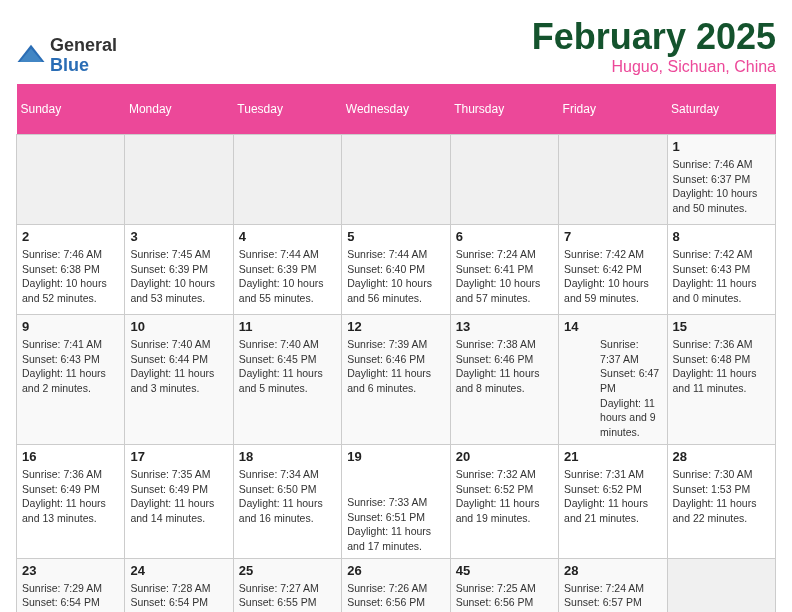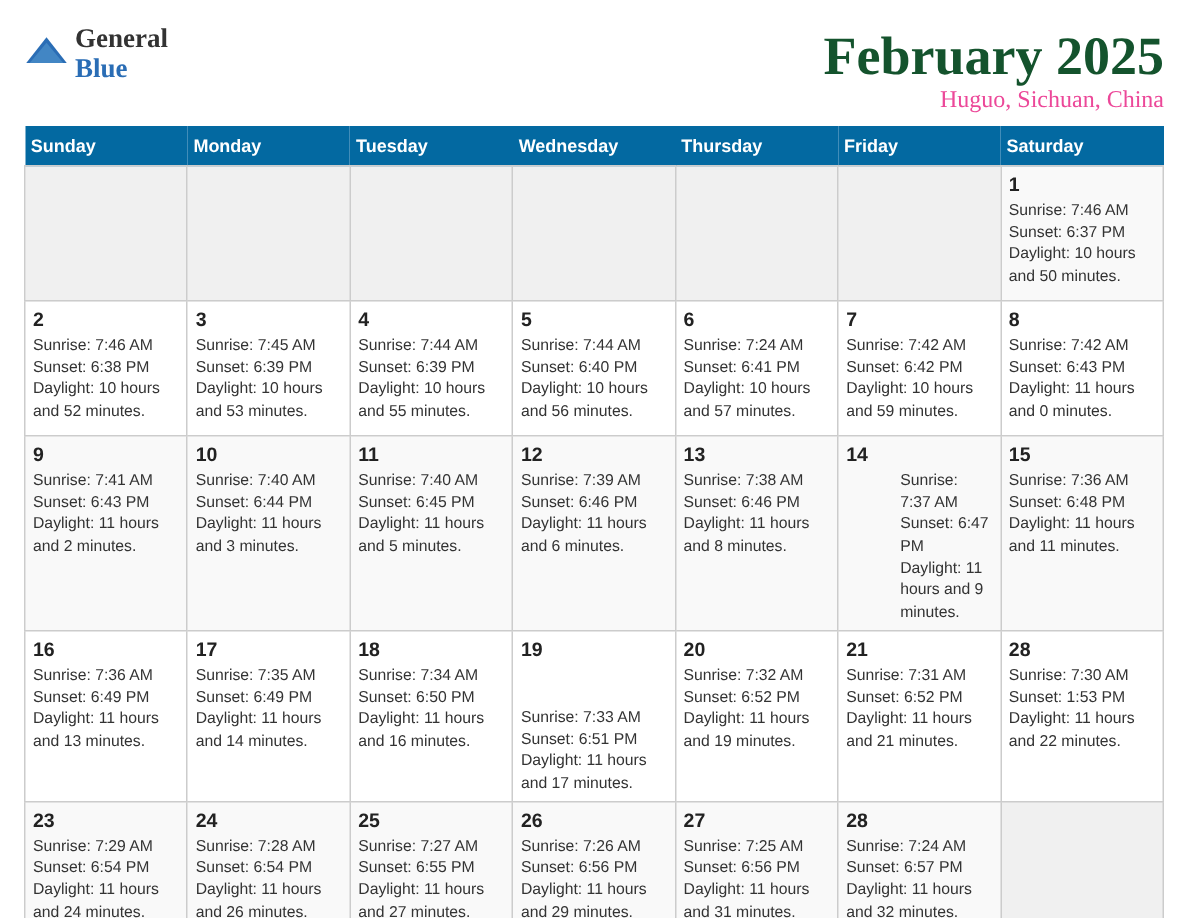--- a/index.html
+++ b/index.html
@@ -6,23 +6,22 @@
     body {
       font-family: Arial, sans-serif;
       background: #fff;
       width: 792px;
       min-height: 612px;
       padding: 16px;
     }
     .header {
       display: flex;
       justify-content: space-between;
-      align-items: flex-start;
+      align-items: flex-end;
       margin-bottom: 8px;
-      font-family: Liberation Serif, serif;
     }
     .logo {
       display: flex;
       align-items: center;
       gap: 4px;
     }
     .logo-text {
       display: flex;
       flex-direction: column;
       font-size: 18px;
@@ -46,26 +45,26 @@
     .cal-subtitle {
       font-size: 16px;
       color: #ec4899;
     }
     table {
       width: 100%;
       border-collapse: collapse;
       font-size: 11px;
     }
     thead th {
-      background-color: #0369a1;
+      background-color: #ec4899;
       color: #fff;
-      padding: 6px 4px;
+      padding: 18px 4px;
       text-align: left;
       font-size: 12px;
-      font-weight: bold;
+      font-weight: normal;
     }
     tbody td {
       border: 1px solid #ccc;
       vertical-align: top;
       padding: 4px 5px;
       height: 90px;
       width: 108px;
       background: #fff;
     }
     tbody tr:nth-child(odd) td {
@@ -284,21 +283,21 @@
 Sunset: 6:55 PM
 Daylight: 11 hours and 27 minutes.</div>
         </td>
         <td>
           <div class="day-num">26</div>
           <div class="day-info" style="white-space: pre-line;">Sunrise: 7:26 AM
 Sunset: 6:56 PM
 Daylight: 11 hours and 29 minutes.</div>
         </td>
         <td>
-          <div class="day-num">27</div>
+          <div class="day-num">45</div>
           <div class="day-info" style="white-space: pre-line;">Sunrise: 7:25 AM
 Sunset: 6:56 PM
 Daylight: 11 hours and 31 minutes.</div>
         </td>
         <td>
           <div class="day-num">28</div>
           <div class="day-info" style="white-space: pre-line;">Sunrise: 7:24 AM
 Sunset: 6:57 PM
 Daylight: 11 hours and 32 minutes.</div>
         </td>

